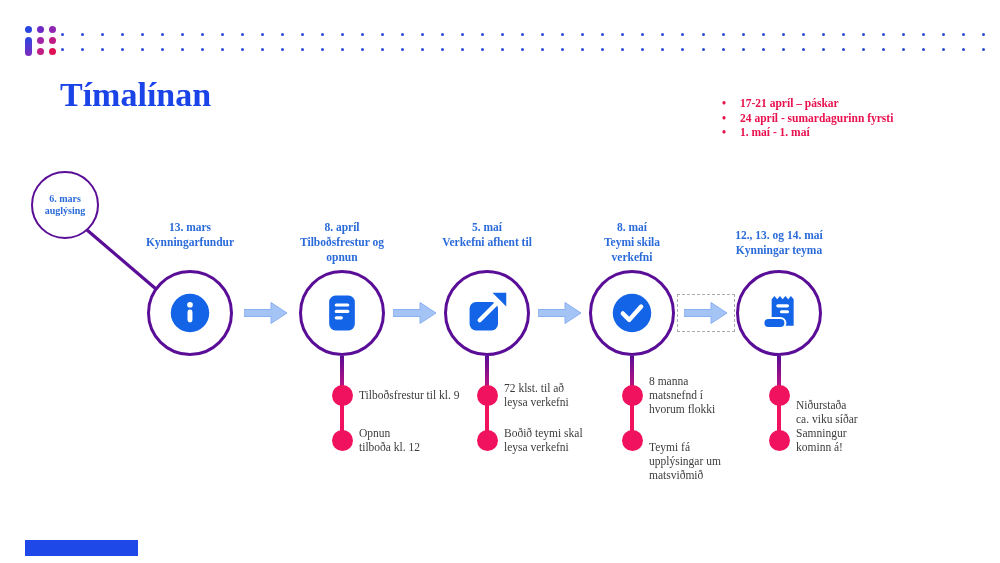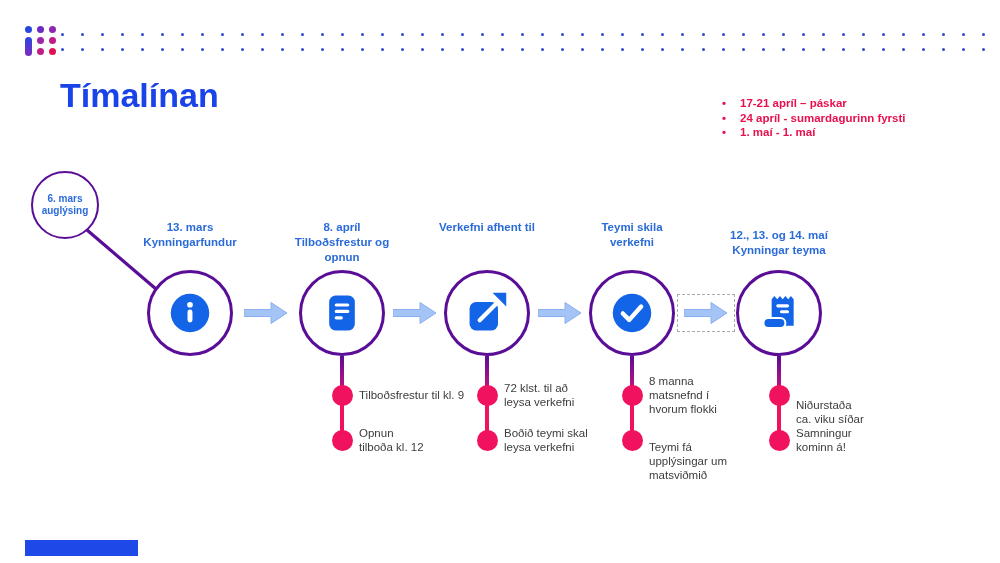--- a/index.html
+++ b/index.html
@@ -1,18 +1,18 @@
 <!DOCTYPE html>
 <html><head>
 <meta charset="utf-8">
 <style>
   html,body { margin:0; padding:0; background:#ffffff; }
   #canvas {
     position:relative; width:988px; height:563px; background:#ffffff;
-    font-family:Liberation Sans, sans-serif; overflow:hidden;
+    font-family:Liberation Serif, serif; overflow:hidden;
   }
   
   .logo { position:absolute; left:25px; top:26px; width:33px; height:31px; }
   .logo .d { position:absolute; width:7px; height:7px; border-radius:50%; }
   .logo .bar { position:absolute; width:7px; height:19px; border-radius:3.5px;
     background:linear-gradient(180deg,#2946e0 0%,#7d2cc0 100%); left:0; top:11px; }
   
   .dotrow { position:absolute; left:61px; width:924px; height:3px;
     display:flex; justify-content:space-between; }
   .dotrow .dot { width:3px; height:3px; border-radius:50%; background:#2b4ad4; }
@@ -227,20 +227,21 @@
       </div>
       <div class="m-dot" style="left: 331.5px; top: 429.5px;"></div>
       <div class="m-text" style="left: 359px; top: 440px;">
         <div>Opnun</div>
         <div>tilboða kl. 12</div>
       </div>
       <div class="arrow" style="left: 392.5px;"><svg viewBox="0 0 44 24" width="44" height="24">
           <path d="M0,8.5 L27,8.5 L27,1.5 L43,12 L27,22.5 L27,15.5 L0,15.5 Z" fill="#a4c4f6" stroke="#8ab0f2" stroke-width="1"></path>
         </svg></div>
       <div class="node-label" style="left: 402px;">
+        <div>5. maí</div>
         <div>Verkefni afhent til</div>
       </div>
       <div class="node-circle" style="left: 444px;">
         <svg viewBox="0 0 48 48" width="44" height="44">
           <polygon points="30,2 45,2 45,17" fill="#1464e8"></polygon>
           <rect x="5" y="12" width="31" height="31" rx="7" fill="#1464e8"></rect>
           <line x1="16" y1="32" x2="34" y2="14" stroke="#fff" stroke-width="4.6" stroke-linecap="round"></line>
         </svg>
       </div>
       <div class="conn-line" style="left: 485.25px;"></div>
@@ -251,20 +252,21 @@
       </div>
       <div class="m-dot" style="left: 476.5px; top: 429.5px;"></div>
       <div class="m-text" style="left: 504px; top: 440px;">
         <div>Boðið teymi skal</div>
         <div>leysa verkefni</div>
       </div>
       <div class="arrow" style="left: 537.5px;"><svg viewBox="0 0 44 24" width="44" height="24">
           <path d="M0,8.5 L27,8.5 L27,1.5 L43,12 L27,22.5 L27,15.5 L0,15.5 Z" fill="#a4c4f6" stroke="#8ab0f2" stroke-width="1"></path>
         </svg></div>
       <div class="node-label" style="left: 547px;">
+        <div>8. maí</div>
         <div>Teymi skila</div>
         <div>verkefni</div>
       </div>
       <div class="node-circle" style="left: 589px;">
         <svg viewBox="0 0 48 48" width="44" height="44">
           <circle cx="24" cy="24" r="21" fill="#1464e8"></circle>
           <polyline points="14,24.5 21,31.5 34,17" fill="none" stroke="#fff" stroke-width="4.8" stroke-linecap="round" stroke-linejoin="round"></polyline>
         </svg>
       </div>
       <div class="conn-line" style="left: 630.25px;"></div>

